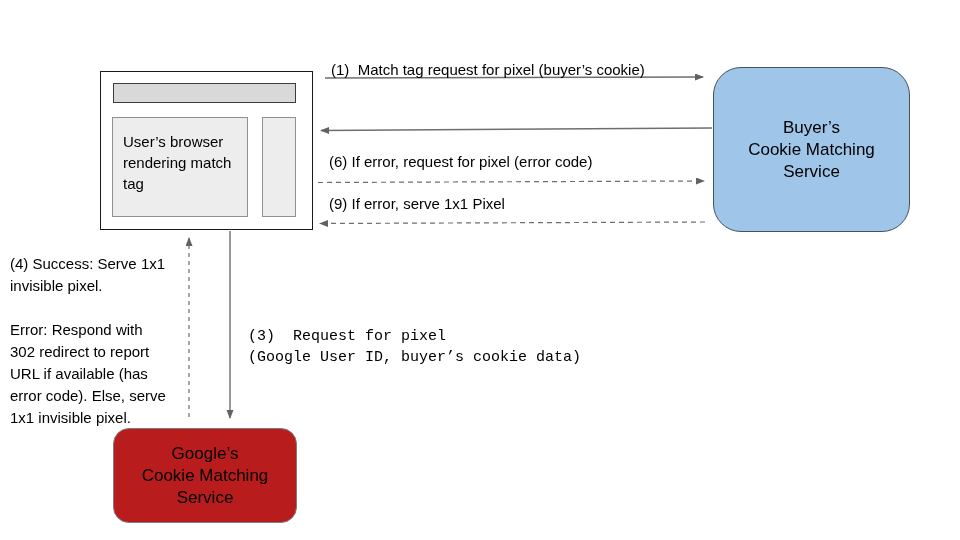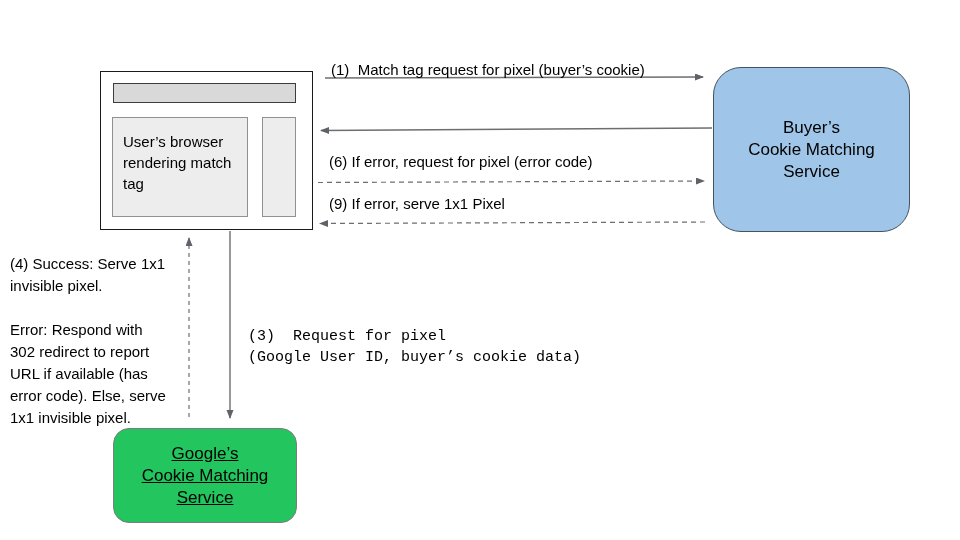--- a/index.html
+++ b/index.html
@@ -115,21 +115,21 @@
     <div id="browser-content-pane" style="background: rgb(237, 237, 237);">User’s browser
 rendering match
 tag</div>
     <div id="browser-scrollbar" style="background: rgb(237, 237, 237);"></div>
   </div>
 
   <div id="buyer-node" class="service-node" style="background: rgb(159, 197, 232);">Buyer’s
 Cookie Matching
 Service</div>
 
-  <div id="google-node" class="service-node" style="background: #22c55e; text-decoration: underline;">Google’s
+  <div id="google-node" class="service-node" style="background: #b91c1c;">Google’s
 Cookie Matching
 Service</div>
 
   <div class="msg-label" style="left:331px; top:48px;margin-top:11px;">(1)  Match tag request for pixel (buyer’s cookie)</div>
 
 
   <div class="msg-label" style="left:329px; top:151px;">(6) If error, request for pixel (error code)</div>
 
   <div class="msg-label" style="left:329px; top:193px;">(9) If error, serve 1x1 Pixel</div>
 

